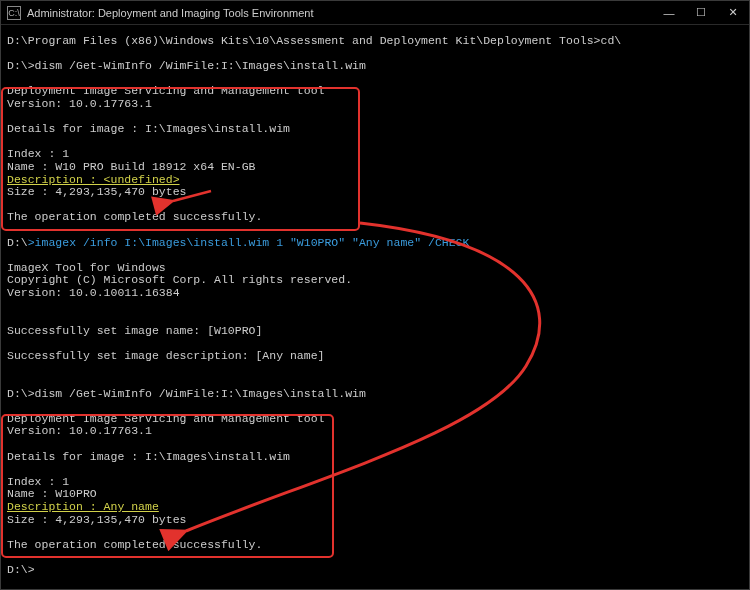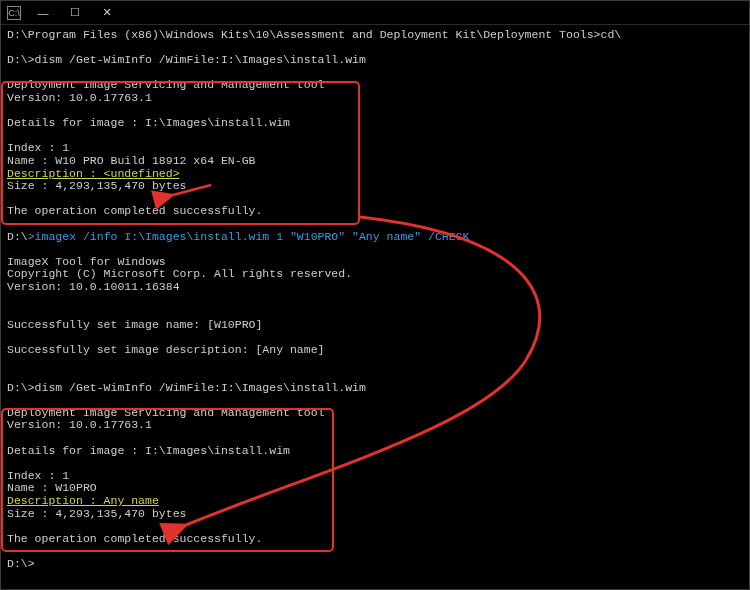--- a/index.html
+++ b/index.html
@@ -55,20 +55,21 @@
   .terminal {
     flex: 1;
     background: #000;
     padding: 4px 6px;
     color: #cccccc;
     font-size: 11.5px;
     line-height: 12.6px;
     position: relative;
     overflow: hidden;
     white-space: pre;
+    margin-top: 6px;
   }
   .line { white-space: pre; }
   .desc { color: #d2d24a; text-decoration: underline; }
   .cmd-blue { color: #3a9bdc; }
   .annot { position: absolute; pointer-events: none; }
   .box1 {
     border: 2.2px solid #e2322d;
     border-radius: 5px;
     left: 0px; top: 56px;
     width: 359px; height: 144px;
@@ -85,20 +86,21 @@
     width: 750px; height: 590px;
     pointer-events: none;
   }
 </style>
 </head>
 <body>
 
 <div class="window">
   <div class="titlebar">
     <span class="titlebar-icon">C:\</span>
+    <span class="title-text">Administrator: Deployment and Imaging Tools Environment</span>
     <div class="win-controls">
       <div class="win-btn">—</div>
       <div class="win-btn">☐</div>
       <div class="win-btn close">✕</div>
     </div>
   </div>
 
   <div class="terminal" id="term"><div class="line">D:\Program Files (x86)\Windows Kits\10\Assessment and Deployment Kit\Deployment Tools&gt;cd\</div><div class="line">&nbsp;</div><div class="line"><span>D:\&gt;</span><span>dism /Get-WimInfo /WimFile:I:\Images\install.wim</span></div><div class="line">&nbsp;</div><div class="line">Deployment Image Servicing and Management tool</div><div class="line">Version: 10.0.17763.1</div><div class="line">&nbsp;</div><div class="line">Details for image : I:\Images\install.wim</div><div class="line">&nbsp;</div><div class="line">Index : 1</div><div class="line">Name : W10 PRO Build 18912 x64 EN-GB</div><div class="line desc">Description : &lt;undefined&gt;</div><div class="line">Size : 4,293,135,470 bytes</div><div class="line">&nbsp;</div><div class="line">The operation completed successfully.</div><div class="line">&nbsp;</div><div class="line"><span>D:\</span><span class="cmd-blue">&gt;imagex /info I:\Images\install.wim 1 "W10PRO" "Any name" /CHECK</span></div><div class="line">&nbsp;</div><div class="line">ImageX Tool for Windows</div><div class="line">Copyright (C) Microsoft Corp. All rights reserved.</div><div class="line">Version: 10.0.10011.16384</div><div class="line">&nbsp;</div><div class="line">&nbsp;</div><div class="line">Successfully set image name: [W10PRO]</div><div class="line">&nbsp;</div><div class="line">Successfully set image description: [Any name]</div><div class="line">&nbsp;</div><div class="line">&nbsp;</div><div class="line"><span>D:\&gt;</span><span>dism /Get-WimInfo /WimFile:I:\Images\install.wim</span></div><div class="line">&nbsp;</div><div class="line">Deployment Image Servicing and Management tool</div><div class="line">Version: 10.0.17763.1</div><div class="line">&nbsp;</div><div class="line">Details for image : I:\Images\install.wim</div><div class="line">&nbsp;</div><div class="line">Index : 1</div><div class="line">Name : W10PRO</div><div class="line desc">Description : Any name</div><div class="line">Size : 4,293,135,470 bytes</div><div class="line">&nbsp;</div><div class="line">The operation completed successfully.</div><div class="line">&nbsp;</div><div class="line">D:\&gt;</div>
     
 

